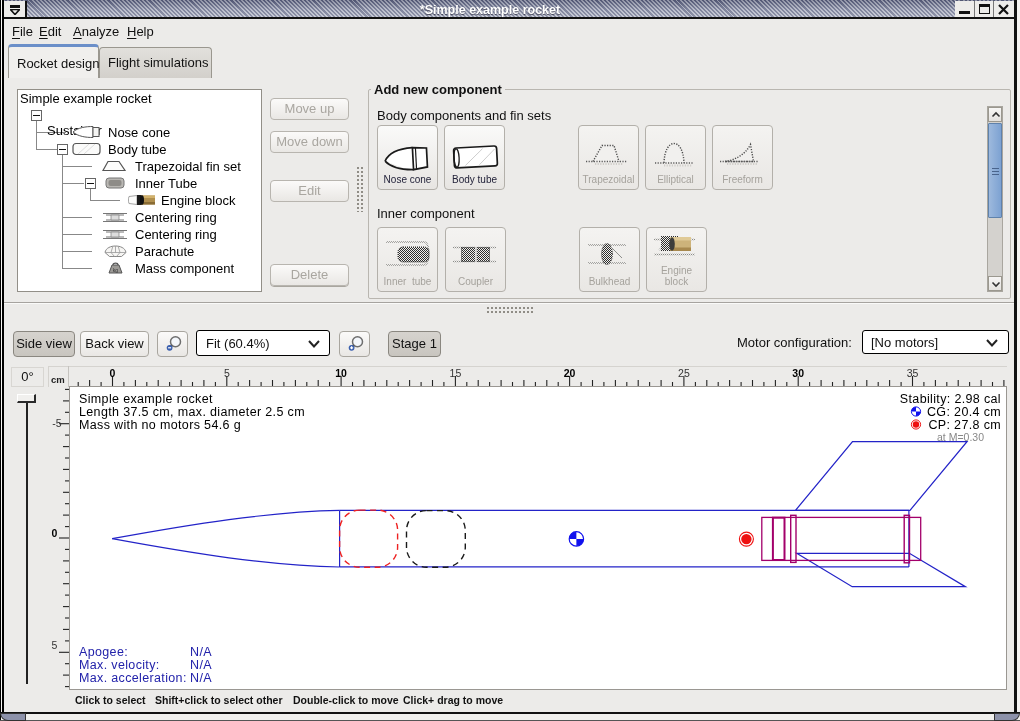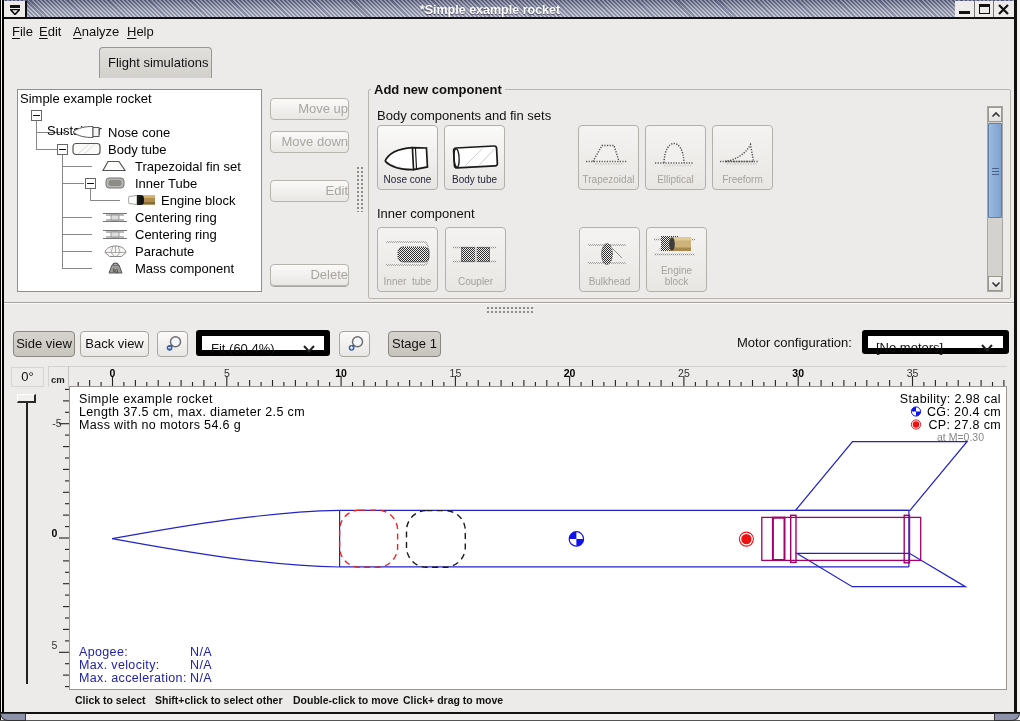--- a/index.html
+++ b/index.html
@@ -35,21 +35,21 @@
 #tab2{left:99px;top:47px;width:113px;height:31px;background:linear-gradient(#e2e0dc,#d3d0cb);border:1px solid #9a978f;border-bottom:none;border-radius:4px 4px 0 0;}
 #tab2 span{position:absolute;left:8px;top:7px;}
 
 
 #tree{left:17px;top:89px;width:245px;height:203px;background:#fff;border:1px solid #928f88;box-sizing:border-box;font-size:13px;}
 .trow{position:absolute;height:17px;line-height:17px;white-space:nowrap;color:#000;}
 .tline{position:absolute;background:#888;}
 .thandle{position:absolute;width:11px;height:11px;background:#fff;border:1px solid #666;box-sizing:border-box;}
 .thandle::after{content:"";position:absolute;left:1px;top:3.5px;width:7px;height:1.5px;background:#111;}
 
-.btn{position:absolute;box-sizing:border-box;background:linear-gradient(#fbfaf9,#e9e7e4);border:1px solid #a9a69f;border-radius:4px;font-size:13px;color:#111;text-align:right;}
+.btn{position:absolute;box-sizing:border-box;background:linear-gradient(#fbfaf9,#e9e7e4);border:1px solid #a9a69f;border-radius:4px;font-size:13px;color:#111;text-align:center;}
 .btn.dis{color:#a9a6a0;border-color:#b8b5af;}
 .sidebtn{left:270px;width:79px;height:22px;line-height:20px;}
 #newstage{background:#fdfdfc;margin-top:44px;}
 
 #grp{left:368px;top:89px;width:643px;height:210px;border:1px solid #b9b6b0;border-radius:2px;box-sizing:border-box;}
 #grplabel{left:371px;top:82px;font-size:13px;font-weight:bold;color:#111;background:#ecebe9;padding:0 3px;}
 .seclabel{position:absolute;font-size:13px;color:#111;}
 
 .cbtn{position:absolute;width:61px;height:65px;box-sizing:border-box;background:linear-gradient(#fafaf9,#e7e5e2);border:1px solid #b3b0aa;border-radius:4px;}
 .cbtn .lbl{position:absolute;bottom:4px;left:0;width:100%;text-align:center;font-size:10px;color:#23233a;line-height:11px;}
@@ -57,21 +57,21 @@
 .cbtn.dis{background:linear-gradient(#f4f3f1,#e9e7e4);}
 
 #sb{left:987px;top:106px;width:16px;height:186px;background:#d4d2ce;border:1px solid #a9a69f;box-sizing:border-box;}
 .sbarrow{position:absolute;left:0;width:14px;height:15px;background:linear-gradient(#f7f6f5,#e4e2df);border:1px solid #9b988f;box-sizing:border-box;}
 #sbthumb{position:absolute;left:0px;top:16px;width:14px;height:95px;background:linear-gradient(90deg,#9db9dd,#7da2d2);border:1px solid #5f82ac;box-sizing:border-box;border-radius:1px;}
 
 .dots{background-image:radial-gradient(circle,#908d86 0.8px,transparent 1px);background-size:4px 4px;}
 
 .tbtn{position:absolute;top:331px;height:26px;box-sizing:border-box;border:1px solid #a9a69f;border-radius:4px;background:linear-gradient(#fbfaf9,#e9e7e4);font-size:13px;text-align:center;line-height:24px;color:#111;}
 .tbtn.pressed{background:linear-gradient(#d6d3ce,#c8c5bf);border-color:#8a8780;}
-.combo{position:absolute;box-sizing:border-box;background:#fff;border:6px solid #000000;border-radius:3px;font-size:13px;color:#111;}
+.combo{position:absolute;box-sizing:border-box;background:#fff;border:1px solid #000000;border-radius:3px;font-size:13px;color:#111;}
 
 #canvas{left:69px;top:386px;width:938px;height:304px;background:#fff;border:1px solid #9a9792;box-sizing:border-box;}
 #hruler{left:48px;top:366px;width:959px;height:20px;}
 #vruler{left:48px;top:386px;width:21px;height:304px;}
 #status{left:0;top:694px;width:1020px;font-size:10.5px;font-weight:bold;color:#111;}
 text{font-family:"Liberation Sans",sans-serif;}
 </style></head>
 <body>
 <div id="win">
 
@@ -97,20 +97,23 @@
       </div>
   </div>
 
   <div id="menubar" class="abs">
     <span style="left:9px;"><u>F</u>ile</span>
     <span style="left:36px;"><u>E</u>dit</span>
     <span style="left:70px;"><u>A</u>nalyze</span>
     <span style="left:124px;"><u>H</u>elp</span>
   </div>
 
+  <div id="tab1" class="abs tab">
+      <span>Rocket design</span>
+    </div>
   <div id="tab2" class="abs tab">
       <span>Flight simulations</span>
     </div>
 
   <div id="tree" class="abs">
 
     <div class="tline" style="left:18px;top:31px;width:1px;height:28px;"></div>
     <div class="tline" style="left:18px;top:42px;width:30px;height:1px;"></div>
     <div class="tline" style="left:18px;top:59px;width:21px;height:1px;"></div>
     <div class="tline" style="left:44px;top:65px;width:1px;height:114px;"></div>

